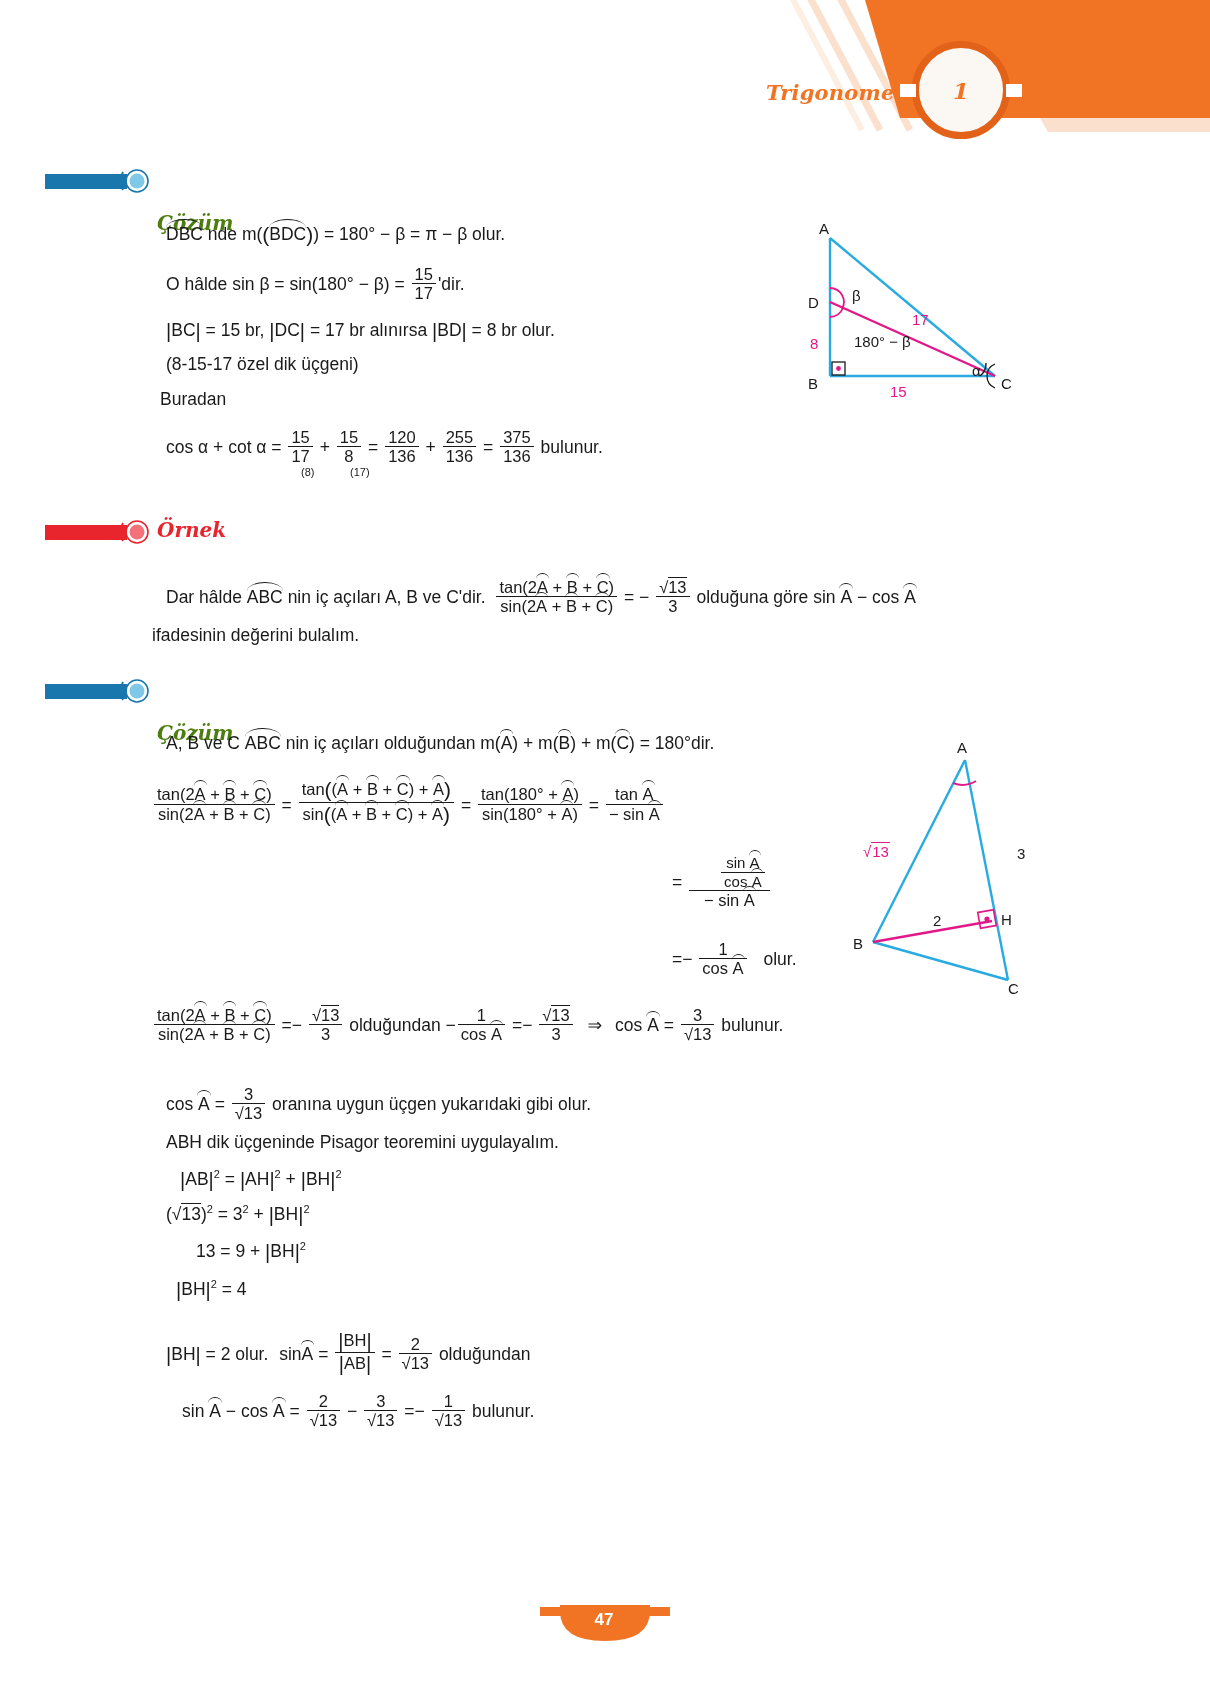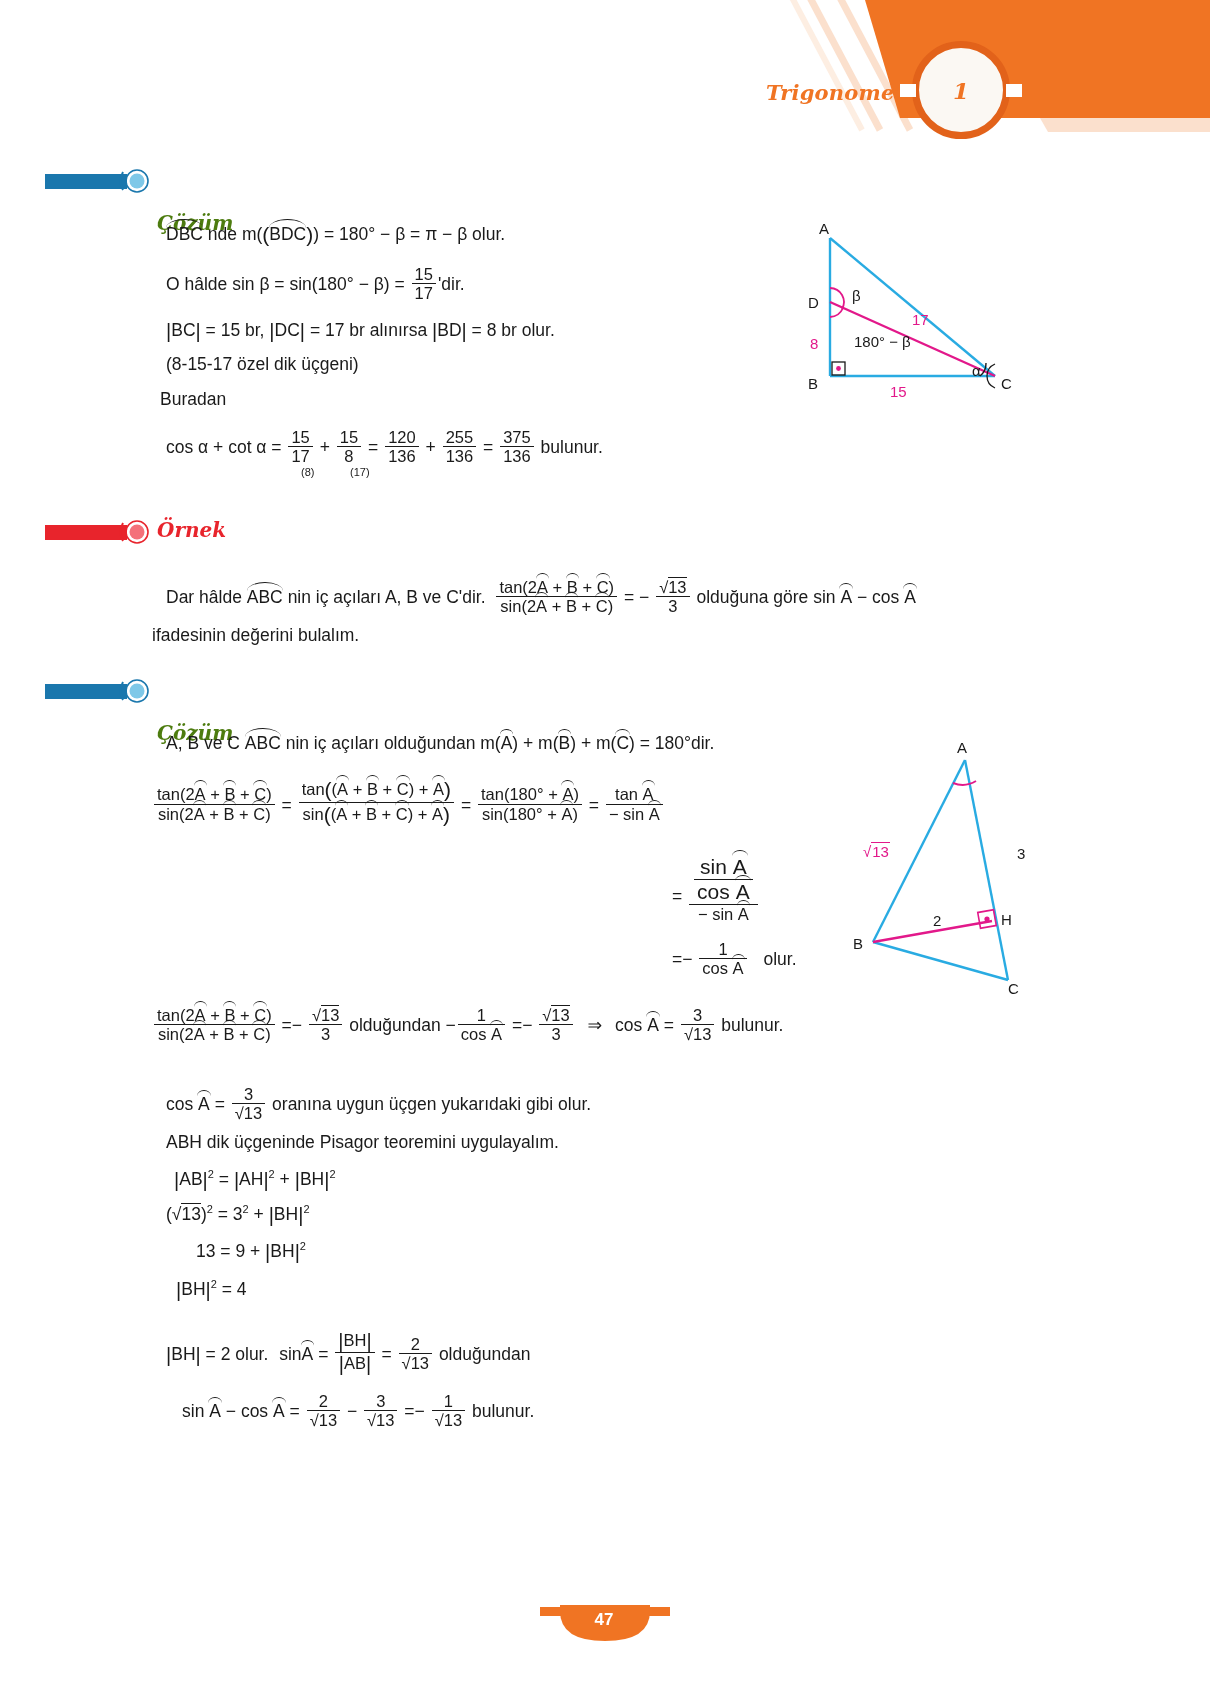--- a/index.html
+++ b/index.html
@@ -44,21 +44,21 @@
   }
   .sh-label.blue{color:#4d7c0f;margin-top:44px;}
   .sh-label.red{color:#e8242c;}
 
   
   .mline{position:absolute;font-size:17.5px;white-space:nowrap;line-height:1.1;}
 
   .frac{display:inline-block;vertical-align:-0.52em;text-align:center;margin:0 2px;}
   .frac>.num{display:block;padding:0 3px;font-size:16.5px;line-height:1.12;}
   .frac>.den{display:block;border-top:1.3px solid #1a1a1a;padding:0 3px;font-size:16.5px;line-height:1.18;}
-  .frac.sm>.num,.frac.sm>.den{font-size:21px;}
+  .frac.sm>.num,.frac.sm>.den{font-size:15px;margin-left:27px;}
 
   .hat{position:relative;display:inline-block;}
   .hat::after{
     content:"";position:absolute;left:-1px;right:-1px;top:-5px;height:6px;
     border-top:1.4px solid #1a1a1a;border-radius:60% 60% 0 0/100% 100% 0 0;
   }
   .wide{position:relative;display:inline-block;padding-top:3px;}
   .wide::after{
     content:"";position:absolute;left:0px;right:0px;top:-3px;height:8px;
     border-top:1.4px solid #1a1a1a;border-radius:50% 50% 0 0/100% 100% 0 0;
@@ -367,21 +367,21 @@
   <span>=</span>
   <span class="frac">
     <span class="num">3</span>
     <span class="den">√<span style="border-top:1.2px solid #1a1a1a;">13</span></span>
   </span>
   <span>oranına uygun üçgen yukarıdaki gibi olur.</span>
 </div>
 
 <div class="mline" style="left:166px;top:1133px;">ABH dik üçgeninde Pisagor teoremini uygulayalım.</div>
 
-<div class="mline" style="left:174px;top:1168px;">
+<div class="mline" style="left:180px;top:1168px;">
   <span class="abs">|</span><span>AB</span><span class="abs">|</span><span class="sup">2</span>
   <span>=</span>
   <span class="abs">|</span><span>AH</span><span class="abs">|</span><span class="sup">2</span> +
   <span class="abs">|</span><span>BH</span><span class="abs">|</span><span class="sup">2</span>
 </div>
 
 <div class="mline" style="left:166px;top:1203px;">
   (√<span style="border-top:1.2px solid #1a1a1a;">13</span>)<span class="sup">2</span>
   <span>=</span>
   <span>3</span><span class="sup">2</span> +

